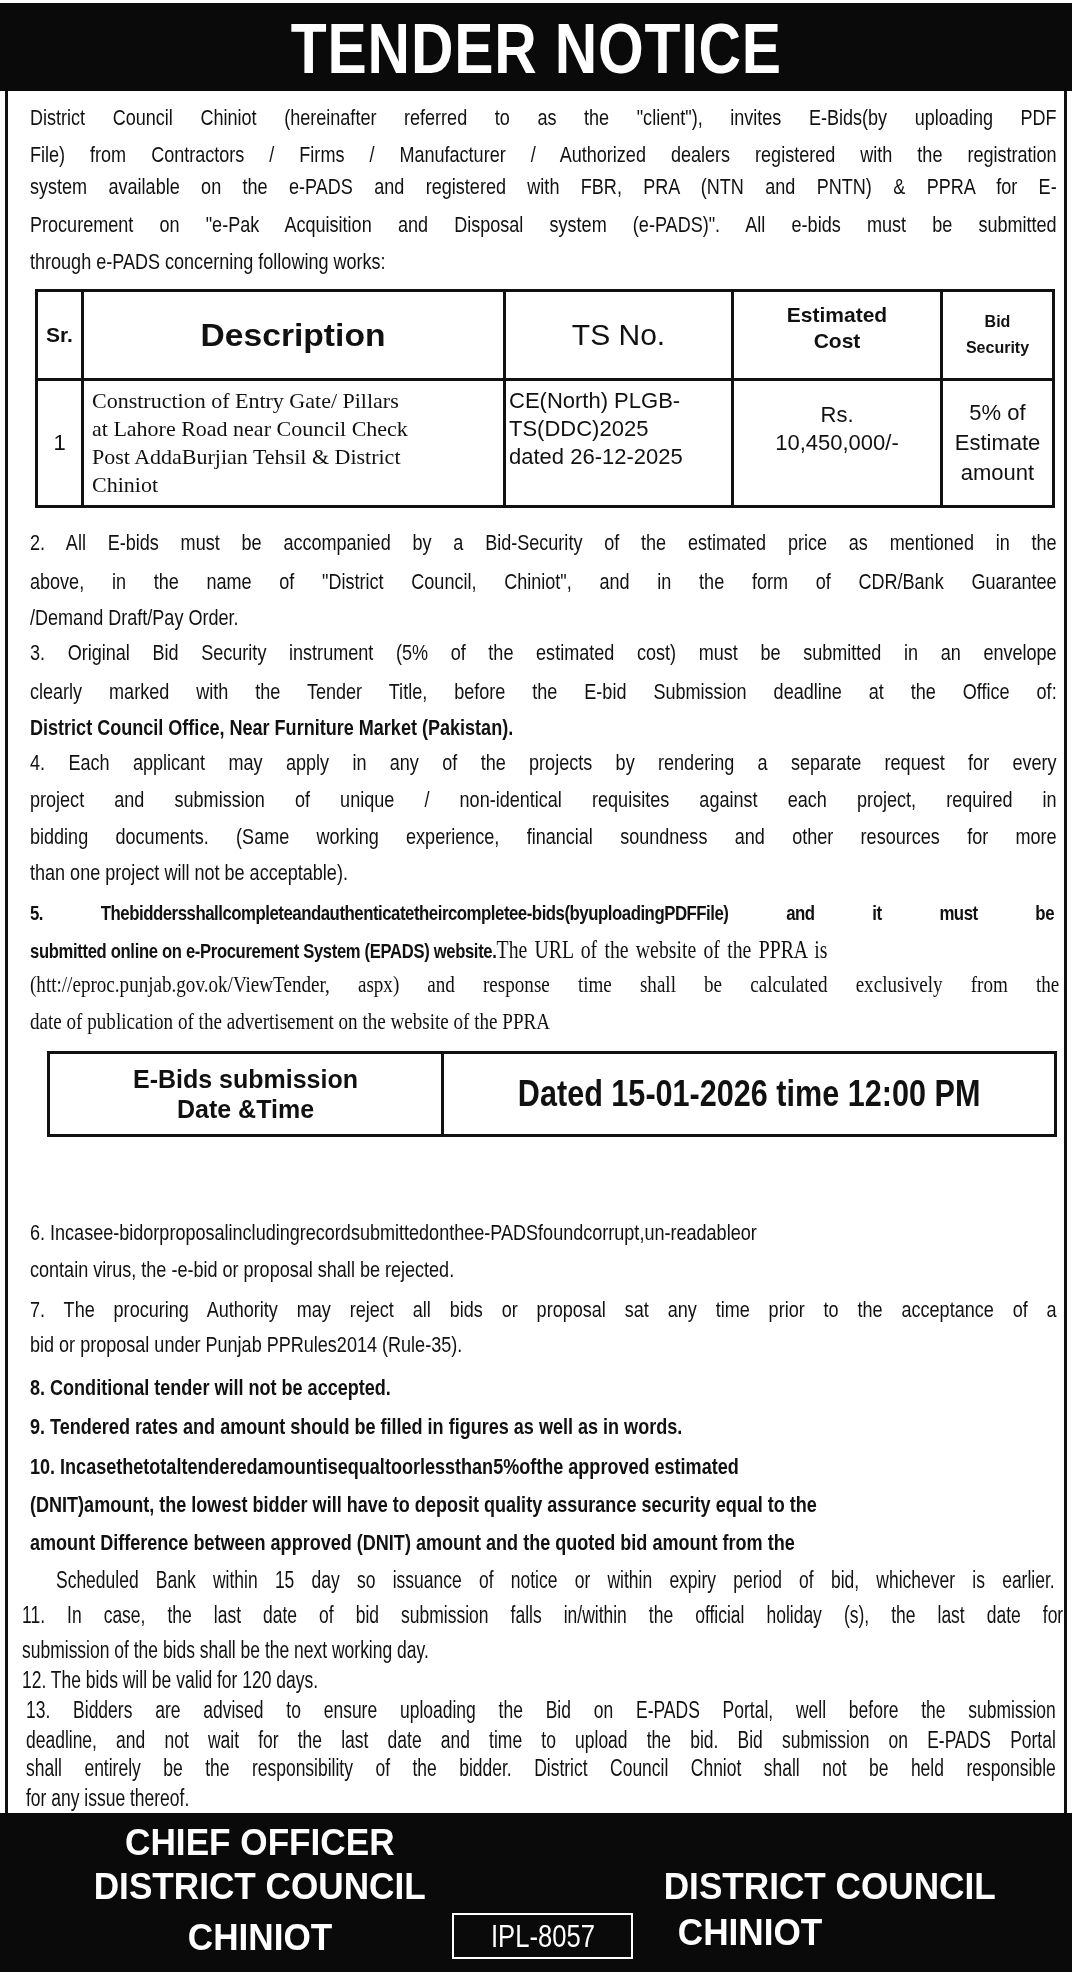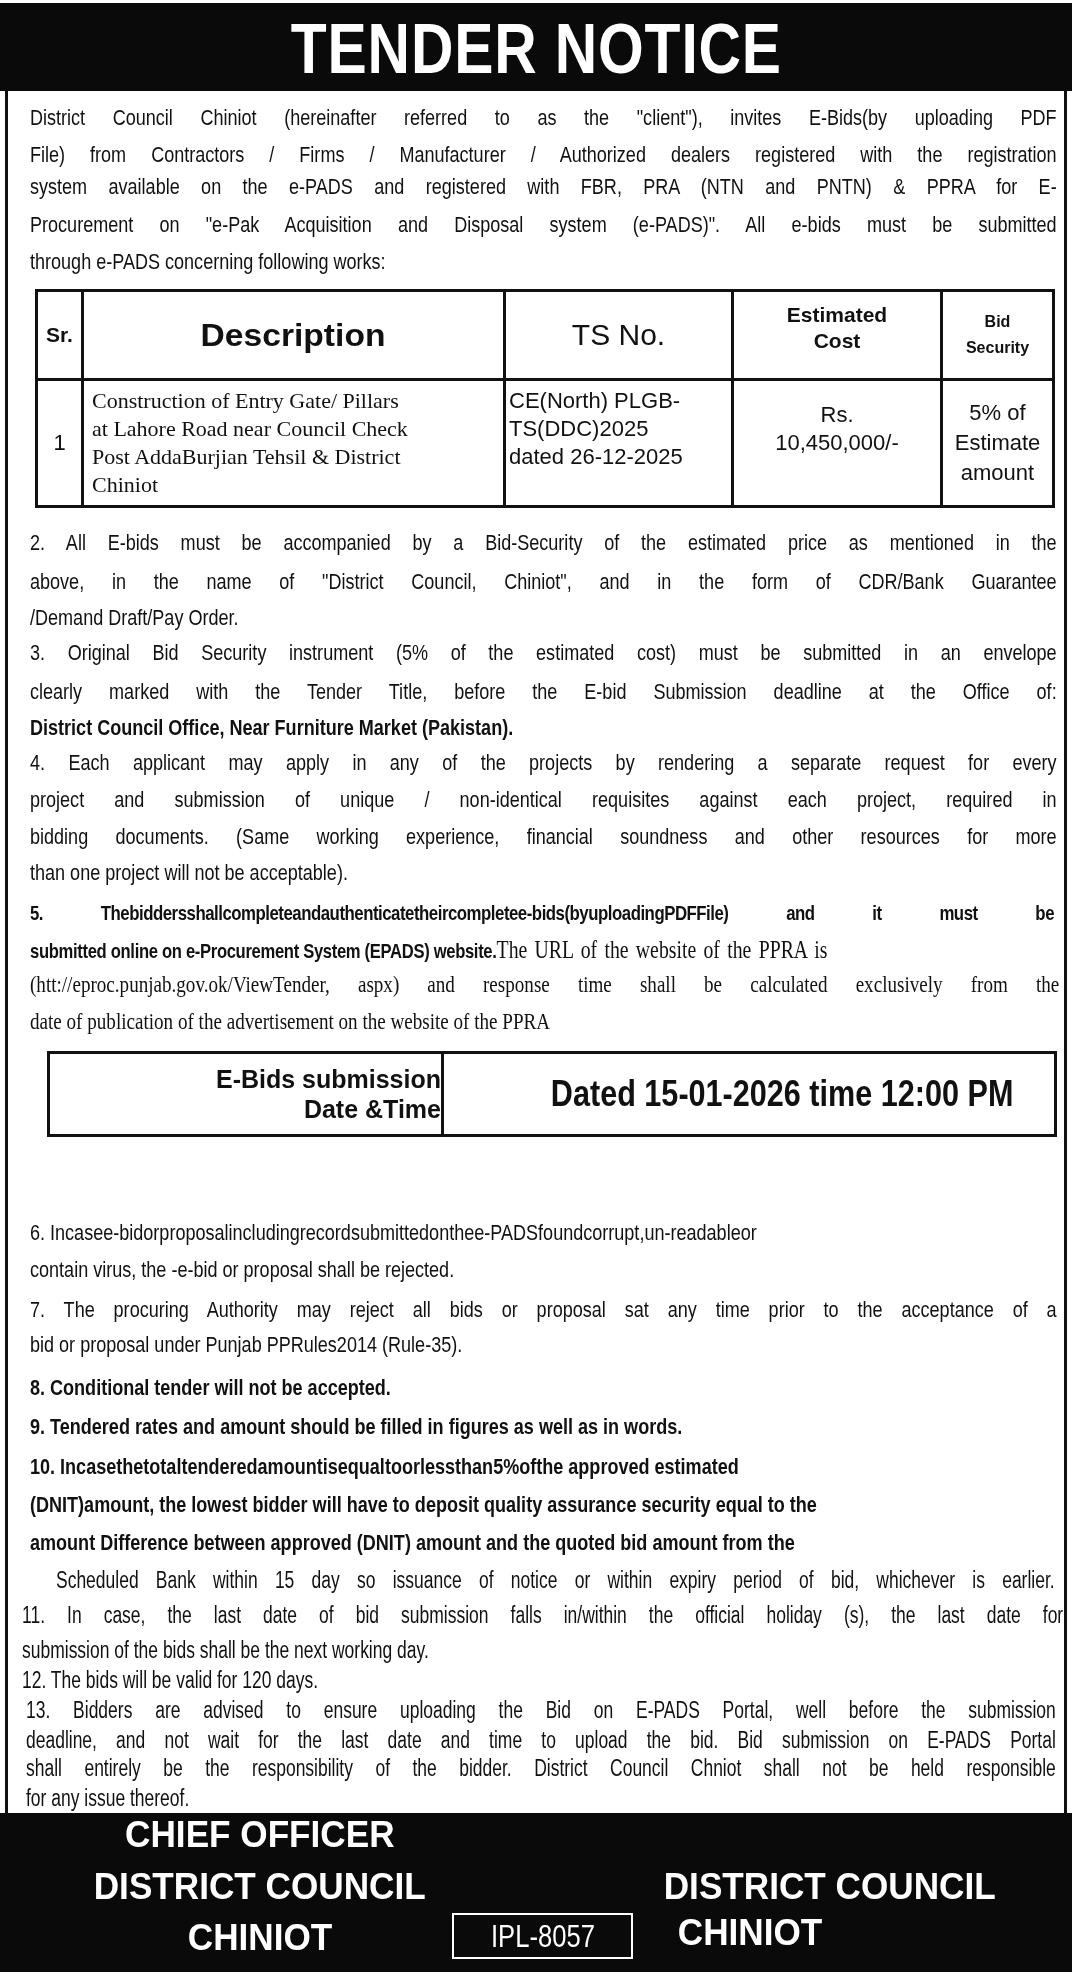--- a/index.html
+++ b/index.html
@@ -26,21 +26,21 @@
   .th-ts{width:225px;font-size:30px;font-weight:normal !important;}
   .th-cost{width:206px;font-size:21px;line-height:26px;}
   .th-bid{font-size:16px;line-height:26px;}
   .td-sr{text-align:center;font-size:22px;}
   .td-desc{font-family:"Liberation Serif",serif;font-size:22px;line-height:28px;padding-left:8px !important;}
   .td-ts{font-size:22px;line-height:28px;padding-left:3px !important;margin-left:12px;}
   .td-cost{text-align:center;font-size:22px;line-height:28px;}
   .td-bid{text-align:center;font-size:22px;line-height:30px;}
   .cellcond{display:inline-block;transform:scaleX(0.92);transform-origin:0 50%;white-space:nowrap;}
   table.dates{position:absolute;left:47px;top:1051px;width:1010px;border-collapse:collapse;}
-  table.dates td{border:3px solid #111;padding:0;text-align:right;vertical-align:middle;}
+  table.dates td{border:3px solid #111;padding:0;text-align:center;vertical-align:middle;}
   table.dates tr.r1 td{height:80px;}
   table.dates tr.r2 td{height:70px;}
   .dl{width:391px;font-weight:bold;font-size:25px;line-height:30px;}
   .dv{font-weight:bold;font-size:36px;}
   .dv span{display:inline-block;transform:scaleX(0.85);}
   .footer{position:absolute;left:0;top:1813px;width:1072px;height:159px;background:#0a0a0a;color:#fff;font-weight:bold;}
   .fl{position:absolute;font-size:37px;line-height:44px;text-align:center;white-space:nowrap;}
   .fl span{display:inline-block;transform:scaleX(0.95);}
   .ipl{position:absolute;left:452px;top:100px;width:181px;height:46px;border:2px solid #fff;box-sizing:border-box;text-align:center;font-size:32px;line-height:42px;font-weight:normal;}
   .ipl span{display:inline-block;transform:scaleX(0.8);}
@@ -244,19 +244,19 @@
     </div>
   <div class="ln myr" style="top:1753px;left:26px">
       <span class="in" style="width:1355px">shall entirely be the responsibility of the bidder. District Council Chniot shall not be held responsible</span>
     </div>
   <div class="ln myr nj" style="top:1783px;left:26px">
       <span class="in">for any issue thereof.</span>
     </div>
 </div>
 
 <div class="footer">
-  <div class="fl" style="left:40px;width:440px;top:0px"><span>CHIEF OFFICER</span></div>
+  <div class="fl" style="left:40px;width:440px;top:8px"><span>CHIEF OFFICER</span></div>
   <div class="fl" style="left:40px;width:440px;top:52px"><span>DISTRICT COUNCIL</span></div>
   <div class="fl" style="left:40px;width:440px;top:103px"><span>CHINIOT</span></div>
   <div class="fl" style="left:610px;width:440px;top:52px"><span>DISTRICT COUNCIL</span></div>
   <div class="fl" style="left:530px;width:440px;top:98px"><span>CHINIOT</span></div>
   <div class="ipl"><span>IPL-8057</span></div>
 </div>
 
 </body></html>

